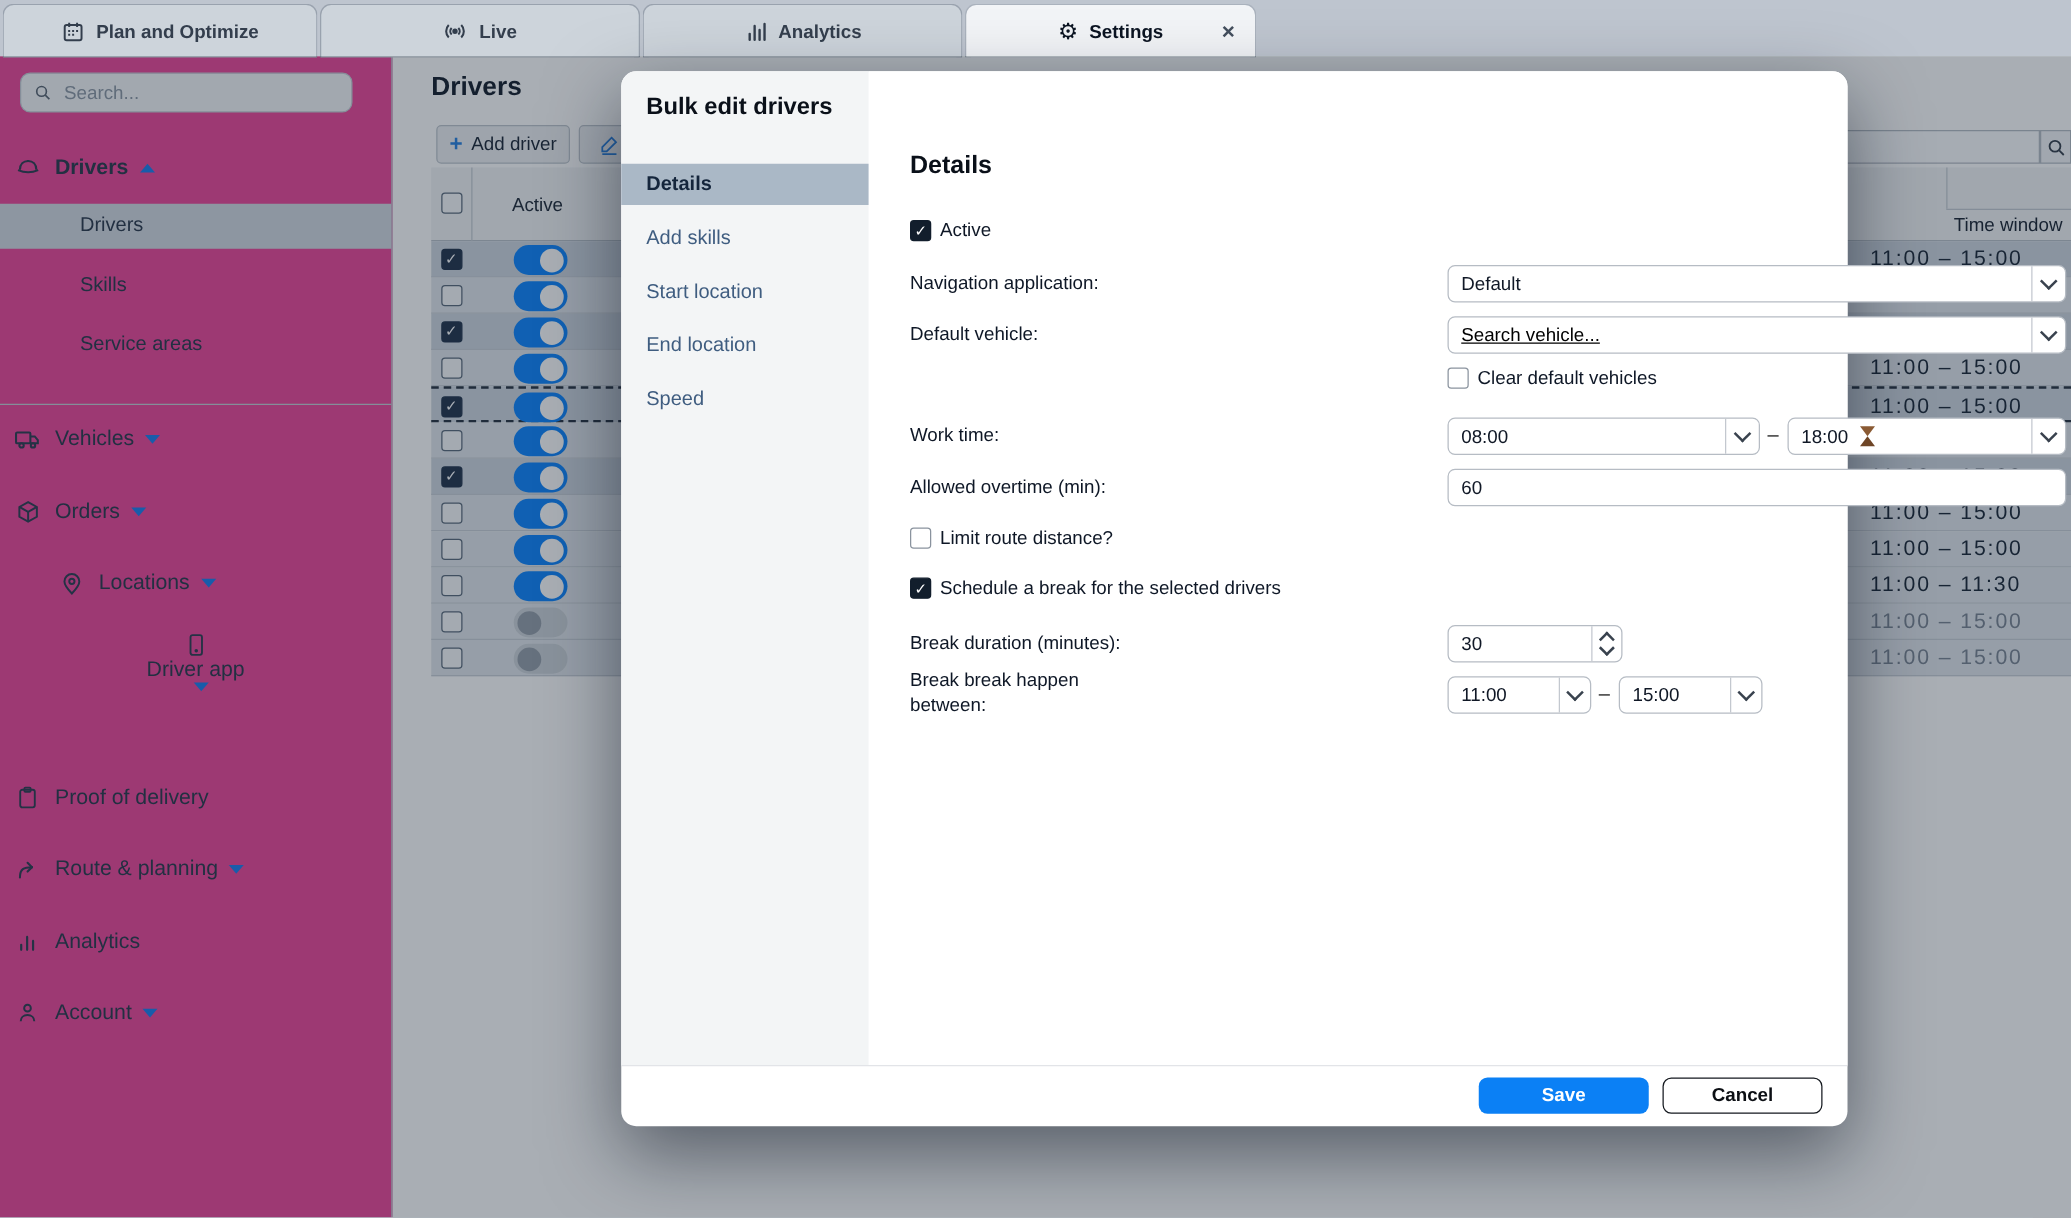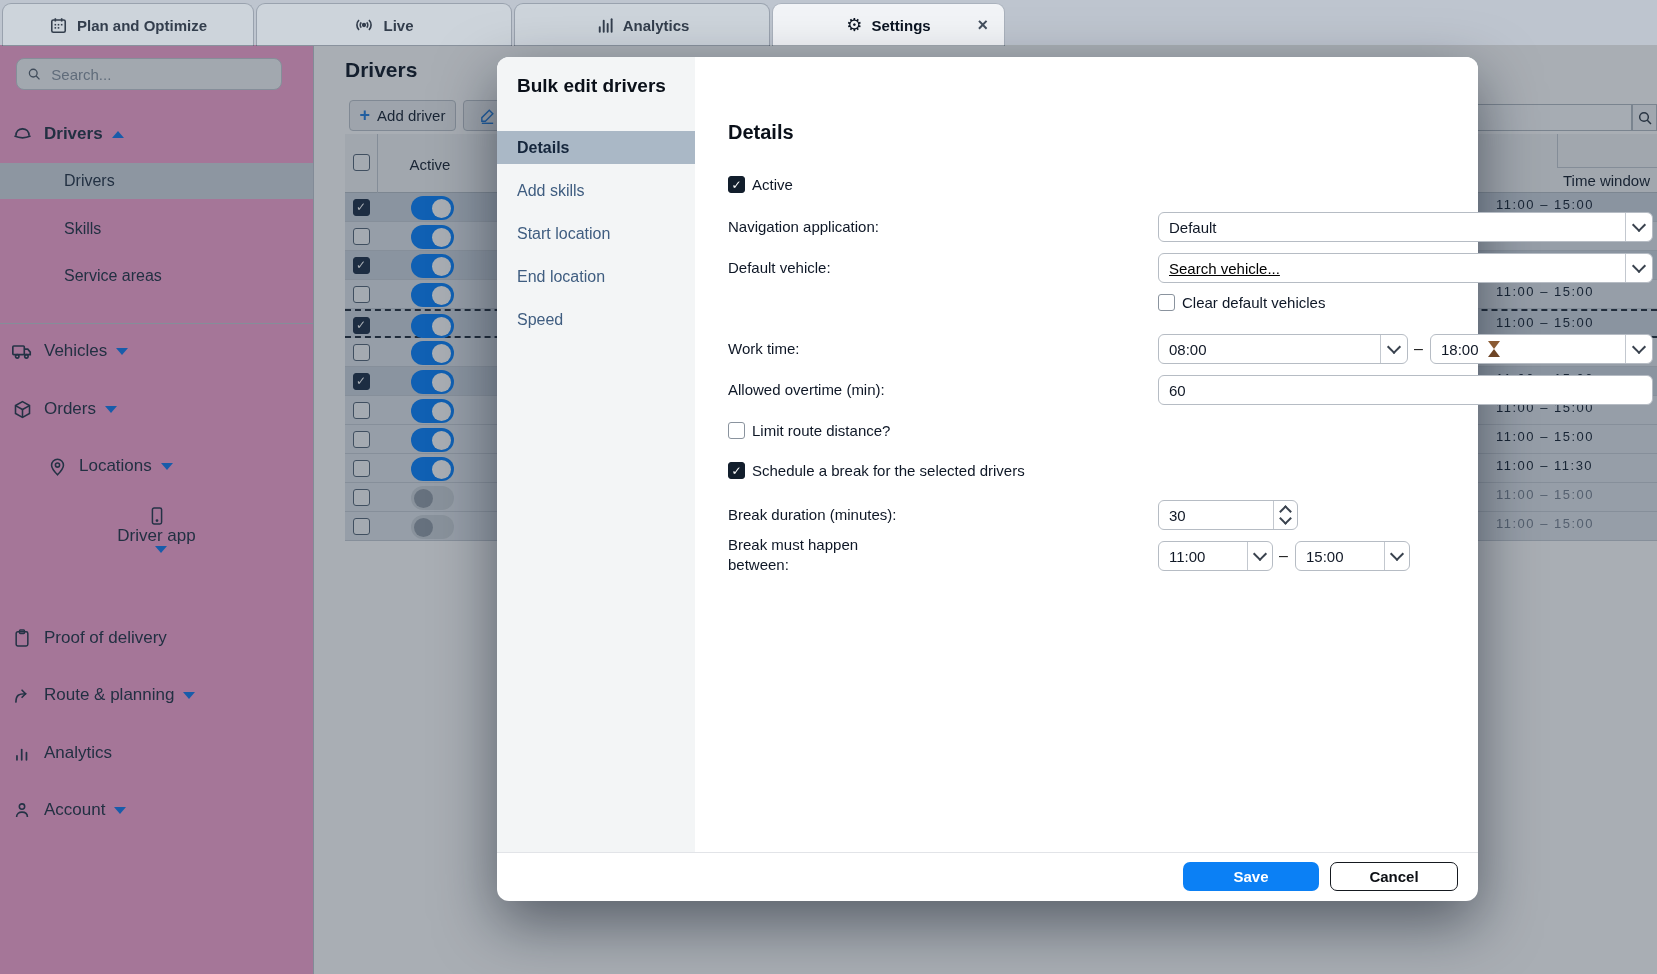--- a/index.html
+++ b/index.html
@@ -8,21 +8,21 @@
   
   .tabbar{position:absolute;left:0;top:0;width:1657px;height:45px;background:#bec5cf;z-index:10;}
   .tab{position:absolute;top:3px;height:42px;border:1px solid #99a2ae;border-bottom:none;
     border-radius:9px 9px 0 0;background:#cdd4db;display:flex;align-items:center;justify-content:center;
     gap:9px;color:#333e4d;font-size:15px;font-weight:bold;}
   .tab.active{background:#f2f4f7;color:#0b1422;border-color:#aab2bd;}
   .tab svg{flex:0 0 auto;}
   .tab .gear{font-size:18px;line-height:1;}
   .tab .x{position:absolute;right:16px;font-size:18px;font-weight:bold;color:#444f5e;line-height:1;}
   
-  .sidebar{position:absolute;left:0;top:45px;width:313px;height:929px;background:#f9a8d4;border-right:1px solid #c2c9d2;}
+  .sidebar{position:absolute;left:0;top:45px;width:313px;height:929px;background:#ec4899;border-right:1px solid #c2c9d2;}
   .sb-search{position:absolute;left:16px;top:13px;width:266px;height:32px;background:#f4f6f8;
     border:1px solid #c7cdd5;border-radius:8px;display:flex;align-items:center;gap:8px;padding:0 10px;box-sizing:border-box;}
   .sb-search input{border:none;outline:none;background:transparent;font-size:15px;color:#33404f;width:100%;
     font-family:inherit;}
   .sb-search input::placeholder{color:#8d98a5;}
   .sb-group-head{position:absolute;left:0;width:100%;height:32px;display:flex;align-items:center;}
   .sb-ico{width:44px;display:flex;justify-content:center;color:#2f3e52;}
   .sb-label{font-size:17px;color:#2c3a4d;}
   .sb-group-head .sb-label{font-weight:bold;}
   .sb-sub{position:absolute;left:0;width:100%;height:36px;display:flex;align-items:center;padding-left:64px;
@@ -61,21 +61,21 @@
   .cb{position:absolute;width:17px;height:17px;background:#f7f9fa;border:1.5px solid #5c6b7c;border-radius:3px;
     box-sizing:border-box;}
   .cb.checked{background:#24364e;border-color:#24364e;}
   .cb.checked::after{content:"✓";color:#fff;font-size:12px;font-weight:bold;position:absolute;left:2px;top:0px;}
   .trow .cb{left:8px;top:6px;}
   .toggle{position:absolute;left:66px;top:3px;width:43px;height:24px;border-radius:12px;background:#cdd3d9;}
   .toggle .knob{position:absolute;top:2.5px;width:19px;height:19px;border-radius:50%;background:#97a0ab;left:3px;}
   .toggle.on{background:#1086fd;}
   .toggle.on .knob{background:#fff;left:21px;}
   .tw{position:absolute;left:1151px;top:4px;width:161px;overflow:hidden;white-space:nowrap;
-    font-size:13px;letter-spacing:1.5px;color:#1c2838;}
+    font-size:17px;letter-spacing:1.5px;color:#1c2838;}
   .trow.off .tw{color:#7b8594;}
   
   .overlay{position:absolute;left:0;top:45px;width:1657px;height:929px;background:rgba(18,30,48,0.36);z-index:50;}
   .modal{position:absolute;left:497px;top:57px;width:981px;height:844px;background:#fff;border-radius:12px;
     box-shadow:0 22px 60px rgba(8,16,30,0.5);z-index:100;}
   .m-left{position:absolute;left:0;top:0;width:198px;height:795px;background:#f3f5f6;border-radius:12px 0 0 0;}
   .m-title{position:absolute;left:20px;top:18px;font-size:19px;font-weight:bold;color:#0a1019;white-space:nowrap;}
   .m-nav-item{position:absolute;left:0;width:198px;height:33px;display:flex;align-items:center;padding-left:20px;
     box-sizing:border-box;font-size:16px;color:#3f5d80;}
   .m-nav-item.sel{background:#aab8c6;color:#15263c;font-weight:bold;}
@@ -477,21 +477,21 @@
       <div class="f-label" style="top:443px;">Break duration (minutes):</div>
       <div class="field" style="left:463px;top:443px;width:140px;">
         <span>30</span>
         <span class="spin-seg">
             <span class="chev-s up"></span>
             <span class="chev-s dn"></span>
           </span>
       </div>
 
       <div class="f-label" style="top:478px;line-height:20px;">
-        <span>Break must happen</span><br>
+        <span>Break break happen</span><br>
         <span>between:</span>
       </div>
       <div class="field" style="left:463px;top:484px;width:115px;">
         <span>11:00</span>
         <span class="chev-seg" style="width:24px;">
             <span class="chev"></span>
           </span>
       </div>
       <div class="dash" style="left:584px;top:484px;">–</div>
       <div class="field" style="left:600px;top:484px;width:115px;">

